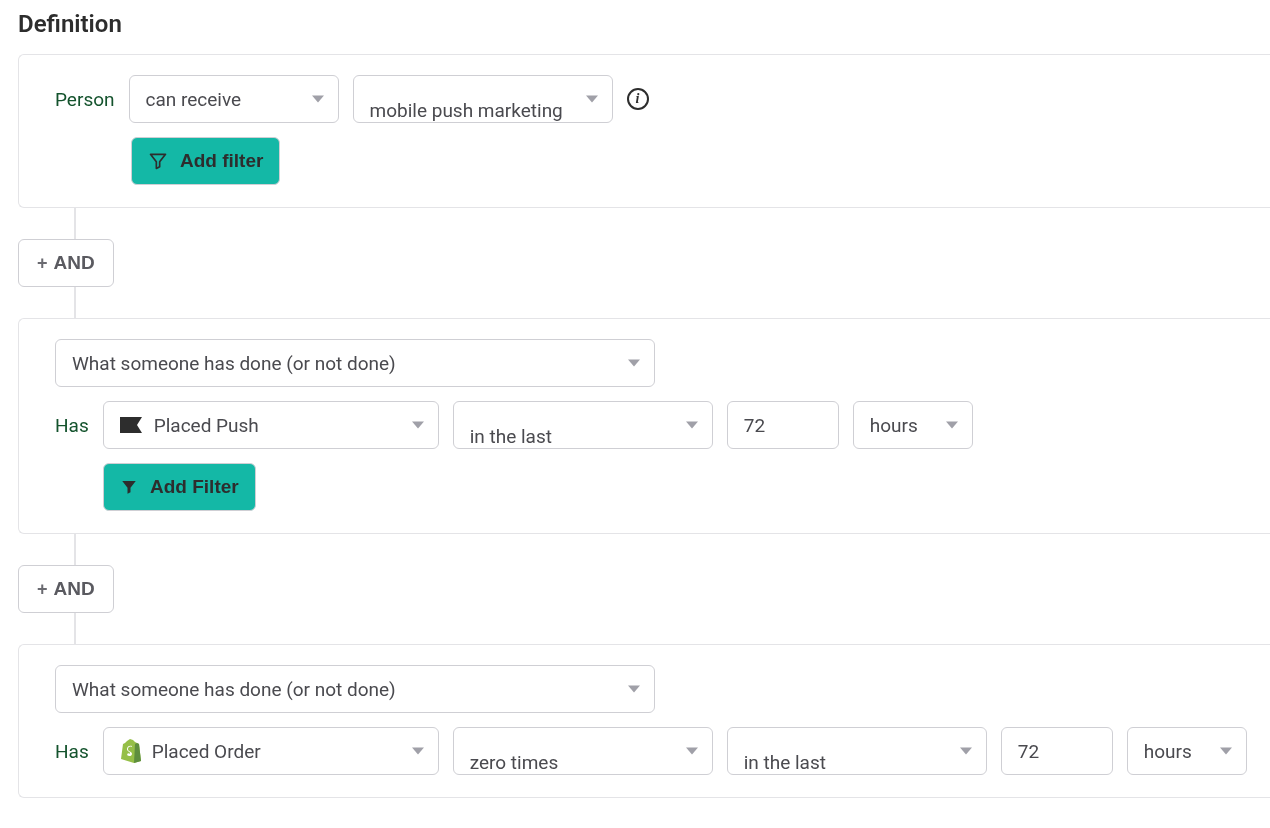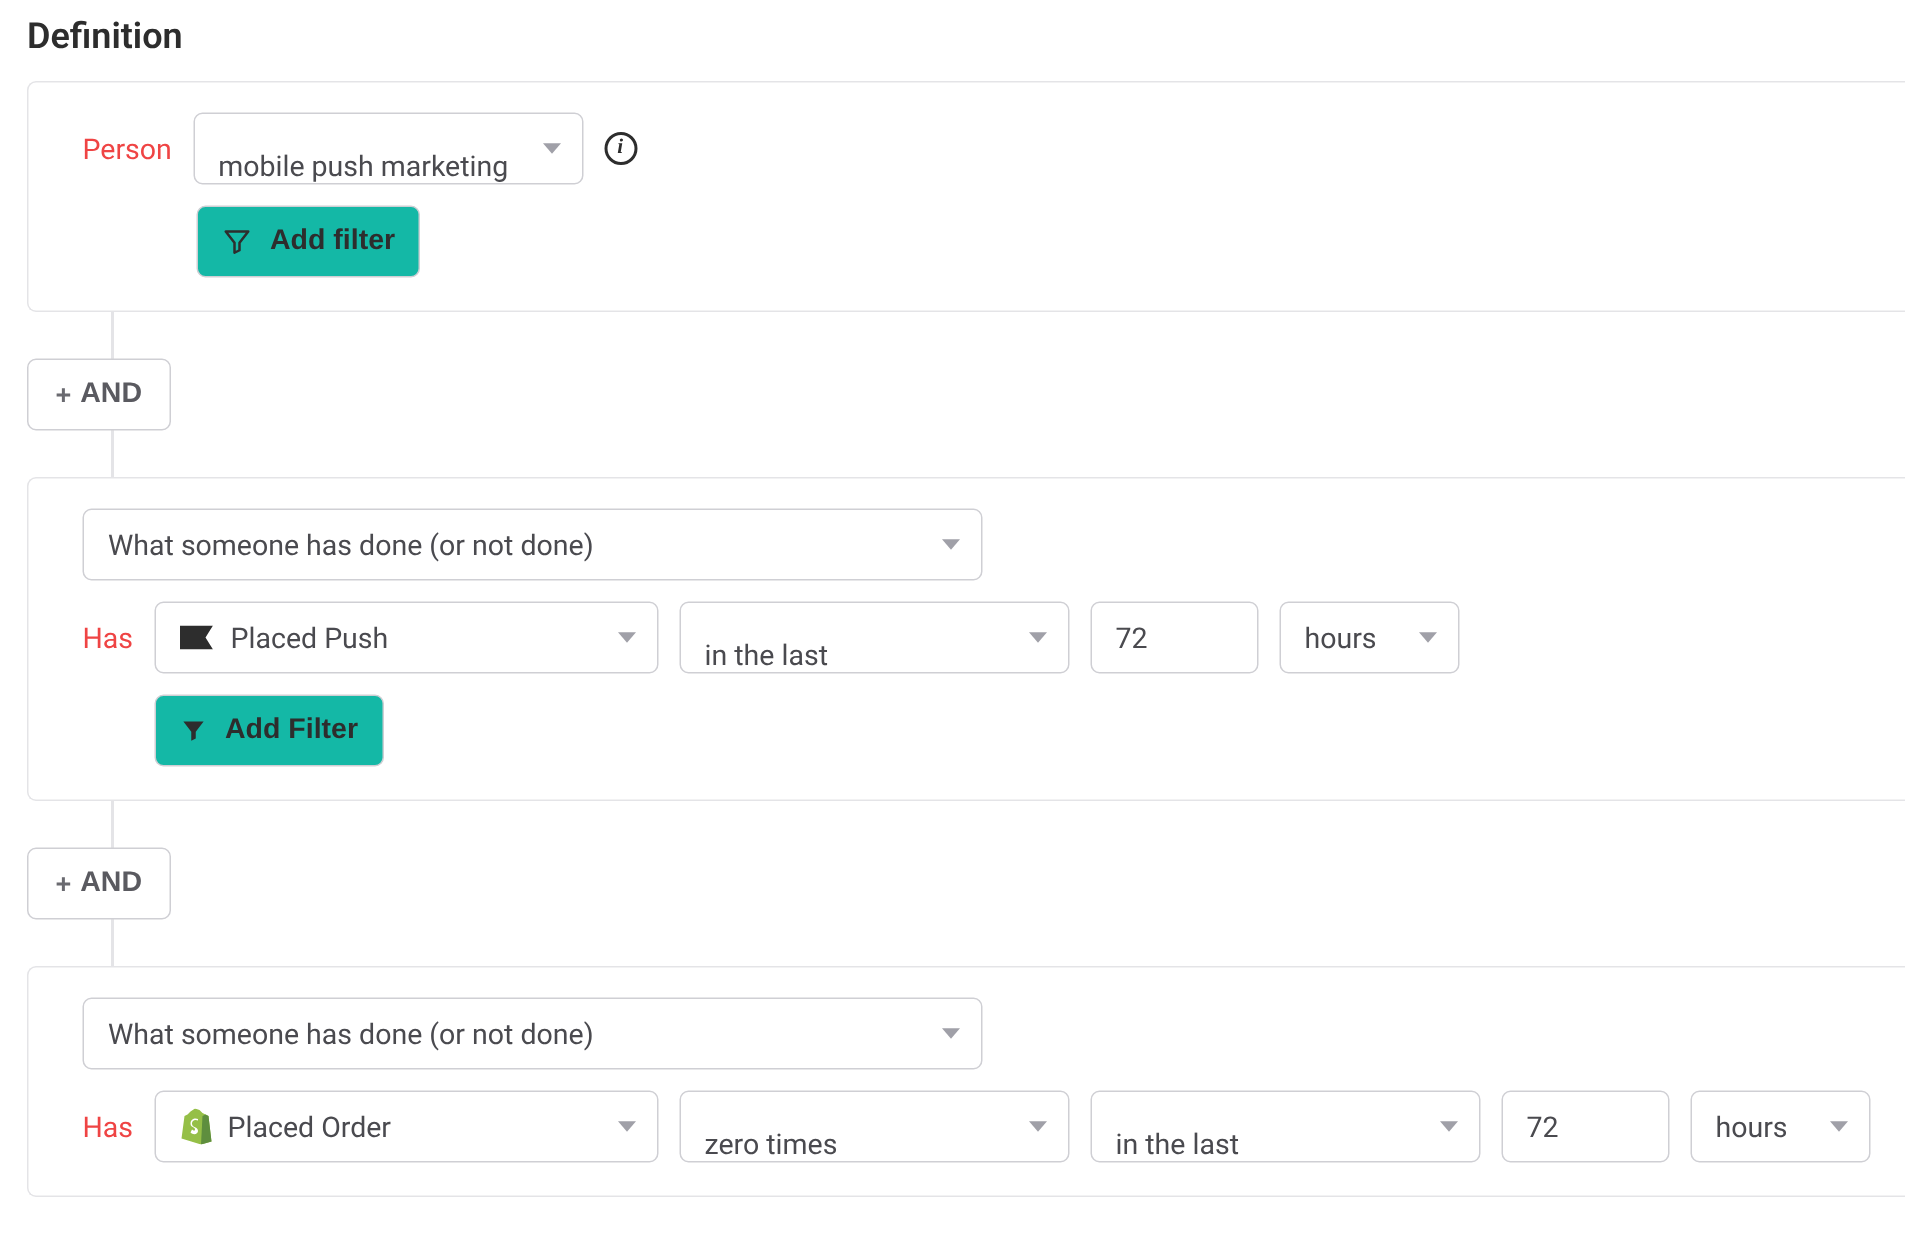--- a/index.html
+++ b/index.html
@@ -27,21 +27,21 @@
     .row {
       display: flex;
       align-items: center;
       gap: 14px;
       flex-wrap: wrap;
     }
     .row + .row { margin-top: 14px; }
     .row-indent { margin-left: 76px; }
     .label {
       font-size: 19px;
-      color: #ef4444;
+      color: #14532d;
       font-weight: 400;
     }
     .select, .text-input, .btn {
       display: inline-flex;
       align-items: center;
       border: 1px solid #cfcfd4;
       border-radius: 6px;
       background: #fff;
       height: 48px;
       font-size: 19px;
@@ -152,20 +152,24 @@
     .flag-icon { width: 24px; height: 16px; }
   </style>
 </head>
 <body>
 
 <div class="section-title">Definition</div>
 
 <div class="block">
   <div class="row">
     <span class="label">Person</span>
+    <div class="select med">
+      <span>can receive</span>
+      <span class="chevron"></span>
+    </div>
     <div class="select med2">
       <span>mobile push marketing</span>
       <span class="chevron"></span>
     </div>
     <span class="info-icon">i</span>
   </div>
   <div class="row row-indent">
     <button class="btn">
       <svg class="funnel-outline" viewBox="0 0 24 24" fill="none" stroke="#2d2d2d" stroke-width="2" stroke-linecap="round" stroke-linejoin="round">
           <path d="M3 4h18l-7 9v6l-4 2v-8L3 4z"></path>

